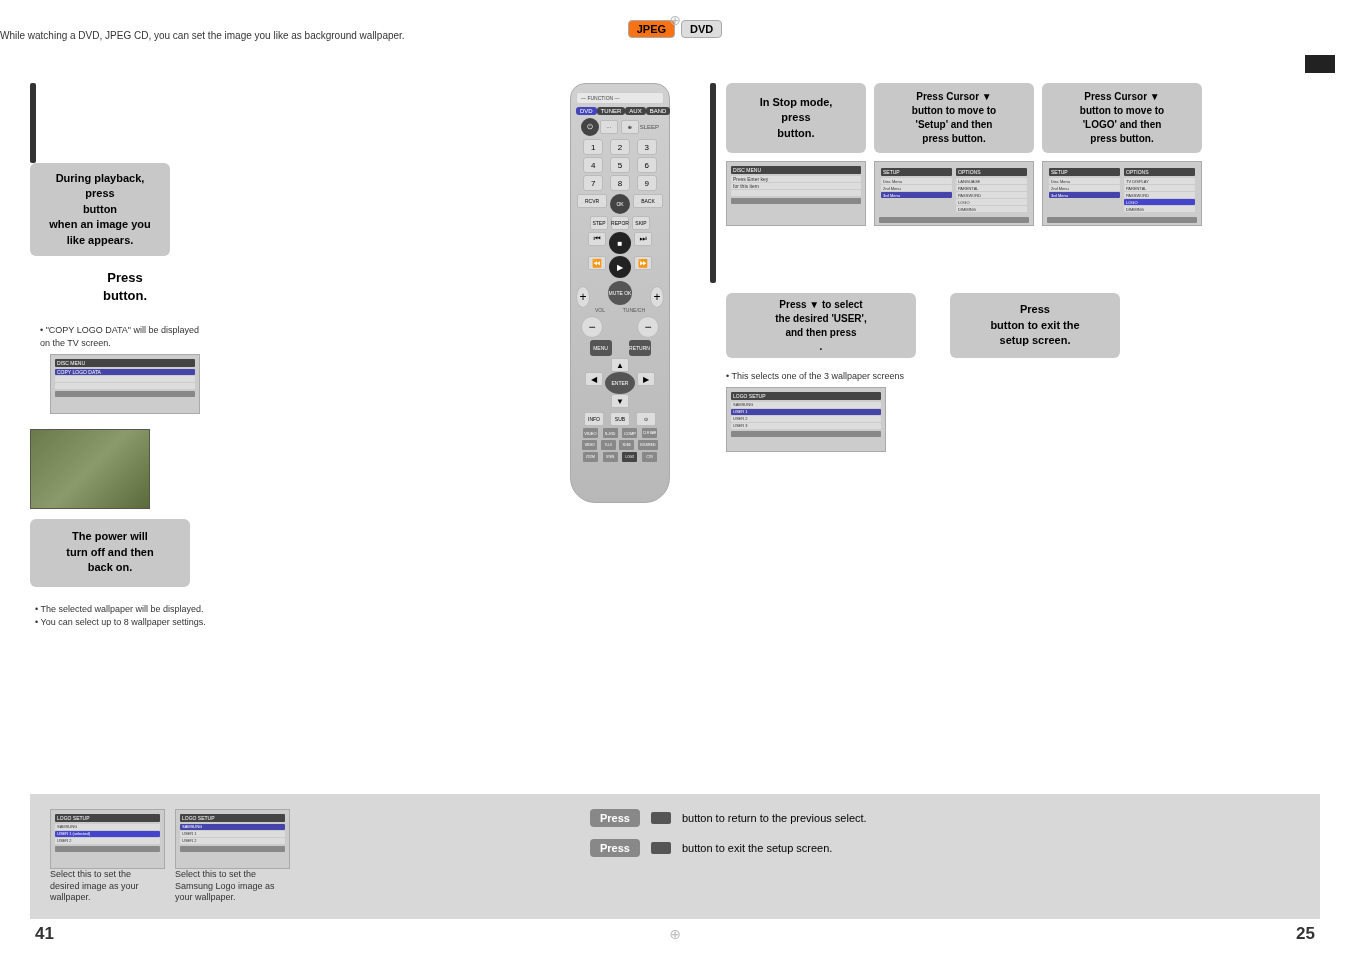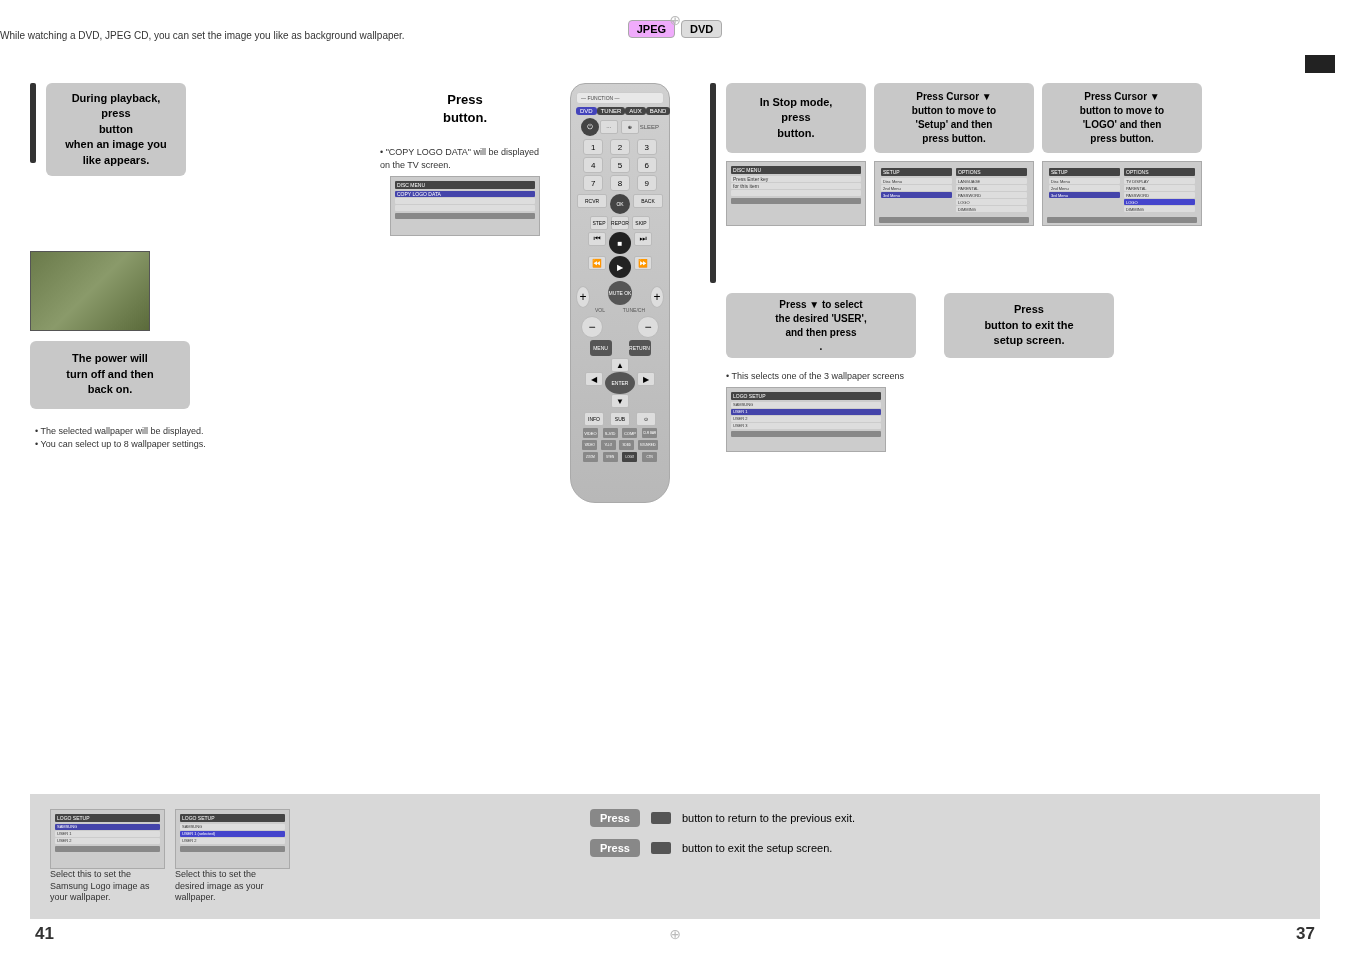--- a/index.html
+++ b/index.html
@@ -40,21 +40,21 @@
     .badge {
       display: inline-block;
       background: #e0e0e0;
       border-radius: 4px;
       padding: 2px 8px;
       font-size: 11px;
       font-weight: bold;
       margin: 0 3px;
       border: 1px solid #aaa;
     }
-    .badge-jpeg { background: #f0abfc; }
+    .badge-jpeg { background: #f97316; }
     .badge-dvd { background: #ddd; }
 
     
     .black-rect {
       position: absolute;
       right: 15px;
       top: 55px;
       width: 30px;
       height: 18px;
       background: #222;
@@ -382,20 +382,21 @@
     }
 
     .bullet-item::before {
       content: "• ";
     }
 
     .section-title-bar {
       display: flex;
       align-items: flex-start;
       margin-bottom: 15px;
+      flex-direction: column;
     }
 
     .vert-bar {
       width: 6px;
       background: #333;
       border-radius: 2px;
       flex-shrink: 0;
       margin-right: 10px;
     }
 
@@ -728,21 +729,21 @@
                   <div class="menu-item-line" style="font-size:4px;">DIMMING</div>
                 </div>
               </div>
               <div class="menu-bottom-bar"></div>
             </div>
           </div>
 
         </div>
       </div>
 
-      <div style="display:flex;gap:18px;margin-top:10px;margin-left:16px;">
+      <div style="display:flex;gap:24px;margin-top:10px;margin-left:16px;">
 
         <div style="display:flex;flex-direction:column;align-items:flex-start;width:200px;">
           <div class="step-box-gray" style="width:190px;height:65px;display:flex;align-items:center;justify-content:center;text-align:center;font-size:10px;">
             <span>Press ▼  to select<br>the desired 'USER',<br>and then press<br>.</span>
           </div>
           <div style="font-size:9px;margin-top:4px;color:#333;max-width:190px;line-height:1.4;">
             <span>• This selects one of the 3 wallpaper screens</span>
           </div>
 
           <div class="menu-screenshot" style="width:160px;height:65px;margin-top:4px;">
@@ -770,59 +771,59 @@
   <div class="bottom-section">
 
     <div class="bottom-left">
       <div class="bottom-img-pair">
 
         <div class="bottom-img-item">
           <div class="menu-screenshot" style="width:115px;height:60px;">
             <div class="menu-header-bar">
                 <span class="menu-header-text">LOGO SETUP</span>
               </div>
-            <div class="menu-item-line selected" style="font-size:4px;">SAMSUNG</div>
-            <div class="menu-item-line" style="font-size:4px;">USER 1</div>
+            <div class="menu-item-line" style="font-size:4px;">SAMSUNG</div>
+            <div class="menu-item-line selected" style="font-size:4px;background:#4444cc;">USER 1 (selected)</div>
             <div class="menu-item-line" style="font-size:4px;">USER 2</div>
             <div class="menu-bottom-bar"></div>
           </div>
-          <div class="bottom-img-caption">Select this to set the Samsung Logo image as your wallpaper.</div>
+          <div class="bottom-img-caption">Select this to set the desired image as your wallpaper.</div>
         </div>
 
         <div class="bottom-img-item">
           <div class="menu-screenshot" style="width:115px;height:60px;">
             <div class="menu-header-bar">
                 <span class="menu-header-text">LOGO SETUP</span>
               </div>
-            <div class="menu-item-line" style="font-size:4px;">SAMSUNG</div>
-            <div class="menu-item-line selected" style="font-size:4px;background:#4444cc;">USER 1 (selected)</div>
+            <div class="menu-item-line selected" style="font-size:4px;">SAMSUNG</div>
+            <div class="menu-item-line" style="font-size:4px;">USER 1</div>
             <div class="menu-item-line" style="font-size:4px;">USER 2</div>
             <div class="menu-bottom-bar"></div>
           </div>
-          <div class="bottom-img-caption">Select this to set the desired image as your wallpaper.</div>
+          <div class="bottom-img-caption">Select this to set the Samsung Logo image as your wallpaper.</div>
         </div>
       </div>
     </div>
 
     <div class="bottom-right">
 
       <div class="press-row">
         <span class="press-badge">Press</span>
         <span class="press-btn-icon"></span>
-        <span>button to return to the previous exit.</span>
+        <span>button to return to the previous select.</span>
       </div>
 
       <div class="press-row">
         <span class="press-badge">Press</span>
         <span class="press-btn-icon"></span>
         <span>button to exit the setup screen.</span>
       </div>
     </div>
   </div>
 
   <div class="page-numbers">
     <span class="page-number">41</span>
 
     <span style="font-size:14px;color:#bbb;align-self:center;">⊕</span>
-    <span class="page-number">37</span>
+    <span class="page-number">25</span>
   </div>
 
 </div>
 
 </body></html>

